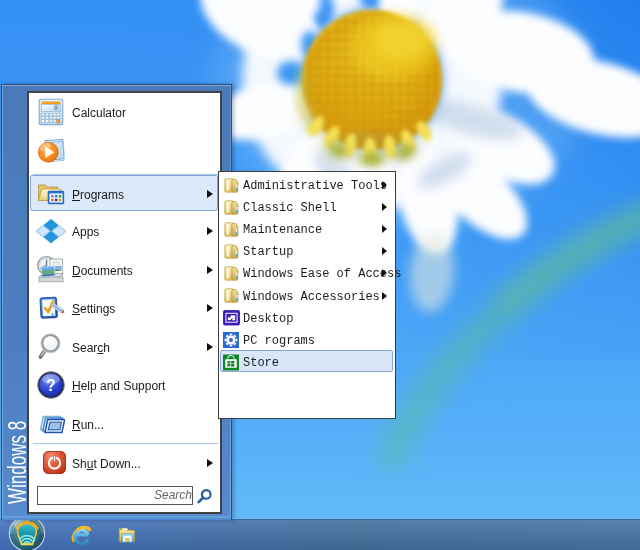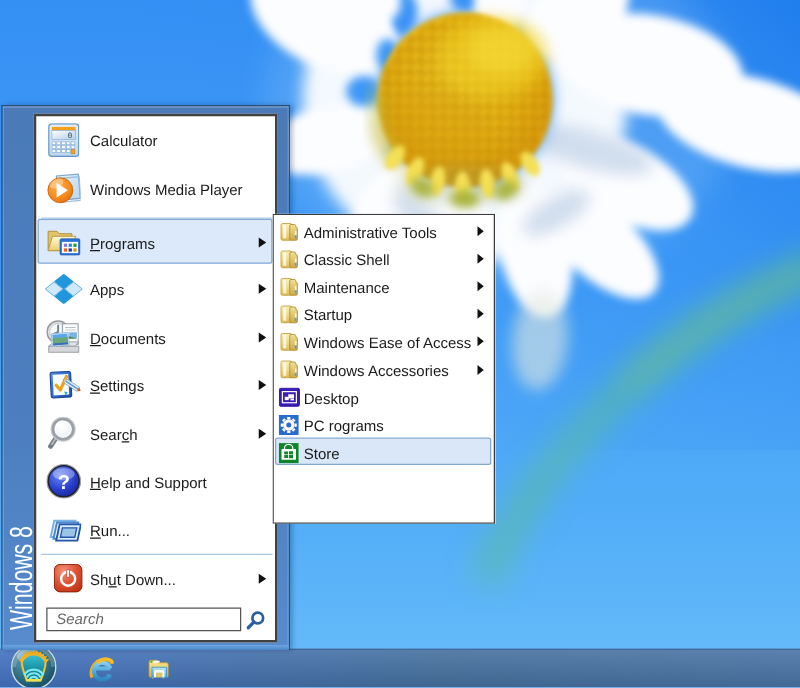--- a/index.html
+++ b/index.html
@@ -14,41 +14,41 @@
                linear-gradient(to right,#4372c2 0%,#45719f 55%,#4a74a6 100%);}
   #taskbar::before{content:"";position:absolute;left:231px;top:0;width:409px;height:1px;background:#40689b;}
   #menu::after{content:"";position:absolute;left:0;right:0;bottom:0;height:4px;
     background:linear-gradient(to bottom,#6ea6e0,#4a86c8);}
   
   #menu{left:1px;top:84px;width:229px;height:435px;
     background:linear-gradient(to bottom,#4a7ab8 0%,#4d7fc0 60%,#568bcd 100%);
     border:1px solid #2c4f78;border-bottom:none;
     box-shadow:inset 0 1px 0 rgba(255,255,255,.35), inset 1px 0 0 rgba(255,255,255,.25), inset -1px 0 0 rgba(255,255,255,.2), 2px 0 4px rgba(10,30,70,.3);}
   #panel{position:absolute;left:25px;top:6px;width:191px;height:419px;
-    background:#fff;border:2px solid #414141;}
+    background:#fff;border:2px solid #414141;text-align:right;}
   .row{position:absolute;left:0;width:191px;display:flex;align-items:center;font-size:12px;color:#1b1b1b;}
   .row .ic{position:absolute;left:8px;top:50%;transform:translateY(-50%);width:27px;height:28px;}
   .row .ic svg{position:absolute;left:50%;top:50%;transform:translate(-50%,-50%);}
   .row .lbl{position:absolute;left:43px;margin-top:2px;white-space:nowrap;}
   .arrow{position:absolute;right:7px;width:0;height:0;border-left:6px solid #101010;
     border-top:4.5px solid transparent;border-bottom:4.5px solid transparent;}
   .sep{position:absolute;left:4px;width:185px;height:1px;background:#a9c7e4;}
   #prog-hl{position:absolute;left:1px;top:82px;width:186px;height:34px;
     background:#dbe9fa;border:1px solid #7fa8d9;border-radius:2px;}
   #sidetext{position:absolute;left:31px;bottom:16px;height:20px;line-height:20px;
     transform:rotate(-90deg) scaleY(1.5);transform-origin:0 100%;
     color:#fff;font-size:17px;white-space:nowrap;}
   
   #searchbox{position:absolute;left:8px;top:392.5px;width:147px;height:17px;
     background:#fff;border:1.5px solid #565656;color:#666;font-style:italic;
     font-size:12px;padding-left:7px;line-height:17px;}
   #sbmag{position:absolute;left:167px;top:394.5px;}
   
   #submenu{left:218px;top:171px;width:176px;height:244px;padding-top:2px;background:#fff;
-    border:1px solid #3c3c3c;}
+    border:1px solid #3c3c3c;font-family:Liberation Mono, monospace;}
   .srow{position:relative;height:22.1px;display:flex;align-items:center;
     font-size:12px;color:#1b1b1b;}
   .srow .sic{position:absolute;left:4px;top:3px;}
   .srow .slbl{position:absolute;left:24px;margin-top:2px;white-space:nowrap;}
   .srow .arrow{right:8px;border-left-width:5px;border-top-width:4px;border-bottom-width:4px;}
   #ie-hl{position:absolute;left:1px;top:178px;width:173px;height:22px;
     background:#d9e7f9;border:1px solid #84aad2;border-radius:2px;box-sizing:border-box;}
 </style>
 </head>
 <body>
@@ -320,21 +320,20 @@
               </defs>
         <g transform="rotate(-5 17 12)">
                 <rect x="8.5" y="2" width="17.5" height="19.5" fill="url(#wmpc)" stroke="#7aa6cd" stroke-width="1"></rect>
         <rect x="11" y="4.2" width="15.5" height="19" fill="none" stroke="#9dc0de" stroke-width="1"></rect>
               </g>
         <circle cx="10.8" cy="14.2" r="10" fill="url(#wmpo)" stroke="#c05c08" stroke-width="0.6"></circle>
         <path d="M7.8,8.4 L16.8,14.2 L7.8,20 Z" fill="#fff"></path>
         <ellipse cx="7.9" cy="8.8" rx="5.8" ry="3.4" fill="#ffffff" opacity="0.35" transform="rotate(-28 7.9 8.8)"></ellipse>
       </svg>
           </span>
-          <span class="lbl">Windows Media Player</span>
         </div>
       <div class="sep" style="top:81px"></div>
       <div class="row" style="top:82.5px;height:36px">
           <span class="ic">
             <svg width="27" height="25" viewBox="0 0 27 25">
         <defs>
                 <linearGradient id="pfol" x1="0" y1="0" x2="0" y2="1">
                   <stop offset="0" stop-color="#fdf8d8"></stop>
                   <stop offset="0.5" stop-color="#f6e6a4"></stop>
                   <stop offset="1" stop-color="#e9cc70"></stop>

